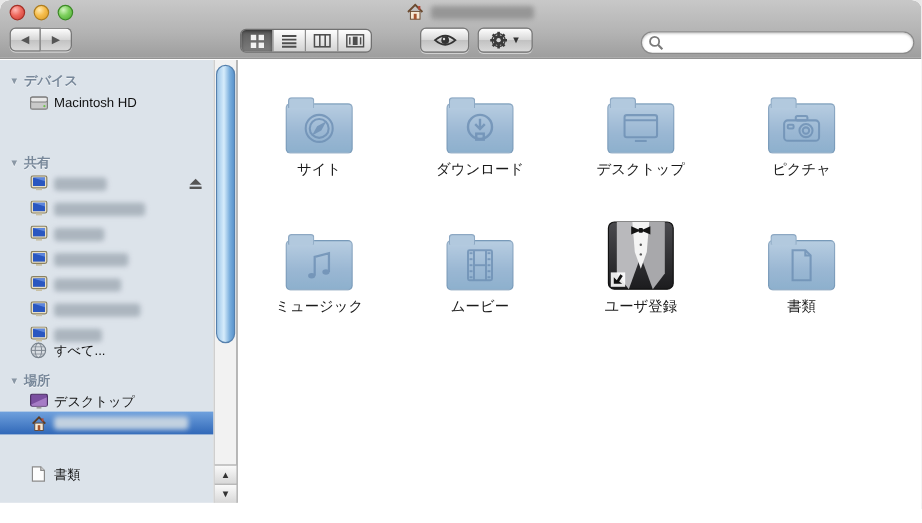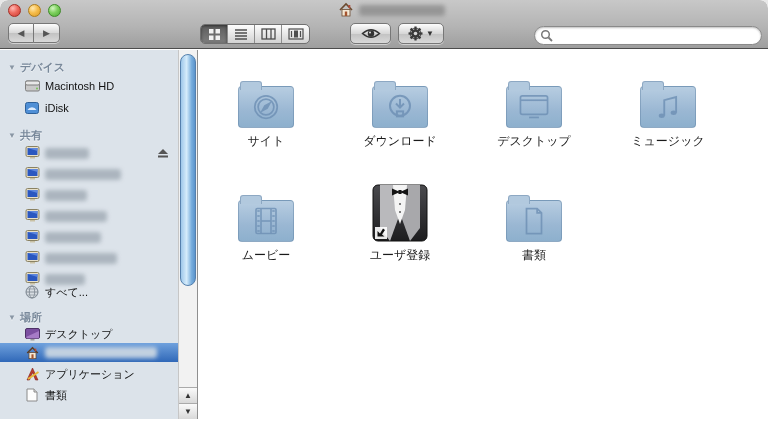--- a/index.html
+++ b/index.html
@@ -187,29 +187,20 @@
     <div class="srow" style="top:27px">
       <span class="sicon">
         <svg width="15" height="12" viewBox="0 0 15 12">
             <rect x="0.5" y="1" width="14" height="10" rx="1.5" fill="#c9c9c9" stroke="#7e7e7e"></rect>
             <rect x="0.5" y="1" width="14" height="4" rx="1.5" fill="#e8e8e8" stroke="#7e7e7e"></rect>
             <circle cx="12" cy="8.5" r="0.9" fill="#6cc24a"></circle>
           </svg>
       </span>
       <span>Macintosh HD</span>
     </div>
-    <div class="srow" style="top:49px">
-      <span class="sicon">
-        <svg width="14" height="12" viewBox="0 0 14 12">
-            <rect x="0.5" y="0.5" width="13" height="11" rx="2" fill="#4f8fd6" stroke="#2e6099"></rect>
-            <path d="M2.5 8 A5 5 0 0 1 11.5 8 Z" fill="#dbeafc"></path>
-          </svg>
-      </span>
-      <span>iDisk</span>
-    </div>
 
     <div class="srow shead" style="top:76px">
       <span class="disc">▼</span>
       <span>共有</span>
     </div>
 
     <div class="srow" style="top:94px">
       <span class="sicon">
           <svg width="15" height="14" viewBox="0 0 15 14">
             <rect x="1" y="0.5" width="13" height="10" rx="1.5" fill="#e8e0c8" stroke="#8a8263"></rect>
@@ -322,29 +313,20 @@
       <span class="sicon">
         <svg width="15" height="14" viewBox="0 0 16 16">
             <path d="M2 8 L8 2 L14 8" fill="none" stroke="#5c3d24" stroke-width="1.8"></path>
             <rect x="4" y="7.5" width="8" height="7" fill="#f4e9d6" stroke="#5c3d24" stroke-width="0.8"></rect>
             <rect x="10.5" y="3" width="1.8" height="3" fill="#b44a3a"></rect>
             <rect x="6.8" y="9.5" width="2.4" height="5" fill="#a5552f"></rect>
           </svg>
       </span>
       <span class="blur-blob sel-blob" style="width:112px"></span>
     </div>
-    <div class="srow" style="top:315px">
-      <span class="sicon">
-        <svg width="15" height="14" viewBox="0 0 15 14">
-            <path d="M2 13 L7.5 1 L13 13 L10.5 13 L7.5 5.5 L4.5 13 Z" fill="#c03a2e" stroke="#7e241c" stroke-width="0.6"></path>
-            <line x1="3" y1="12" x2="13.5" y2="5" stroke="#e8b93a" stroke-width="2"></line>
-          </svg>
-      </span>
-      <span>アプリケーション</span>
-    </div>
     <div class="srow" style="top:336px">
       <span class="sicon">
         <svg width="12" height="14" viewBox="0 0 12 14">
             <path d="M1 1 L8 1 L11 4 L11 13 L1 13 Z" fill="#fdfdfd" stroke="#8a8a8a"></path>
             <path d="M8 1 L8 4 L11 4" fill="#dcdcdc" stroke="#8a8a8a"></path>
           </svg>
       </span>
       <span>書類</span>
     </div>
   </div>
@@ -391,20 +373,34 @@
             <rect x="2" y="2" width="22" height="15" rx="1.5"></rect>
             <line x1="2" y1="5.5" x2="24" y2="5.5"></line>
             <line x1="9" y1="19.5" x2="17" y2="19.5"></line>
           </svg>
         </div>
           </div>
         <div class="cell-label">デスクトップ</div>
       </div>
 
 
+      <div class="cell">
+        <div class="iconwrap">
+            <div class="folder">
+          <svg class="emblem" width="34" height="26" viewBox="0 0 28 21" fill="none" stroke="#6d8fb4" stroke-width="1.4">
+            <rect x="2" y="5" width="24" height="14" rx="2.5"></rect>
+            <rect x="10" y="2" width="8" height="3" rx="1"></rect>
+            <circle cx="17" cy="12" r="4.5"></circle>
+                <circle cx="17" cy="12" r="2.2"></circle>
+            <rect x="4.5" y="8" width="4" height="2.5" rx="0.8"></rect>
+          </svg>
+        </div>
+          </div>
+        <div class="cell-label">ピクチャ</div>
+      </div>
 
       <div class="cell">
         <div class="iconwrap">
             <div class="folder">
           <svg class="emblem" width="28" height="30" viewBox="0 0 22 24" fill="none" stroke="#6d8fb4" stroke-width="1.5">
             <path d="M8 19 V6.5 L17.5 4 V16.5"></path>
             <ellipse cx="6" cy="19" rx="2.4" ry="1.8" fill="#6d8fb4" stroke="none"></ellipse>
             <ellipse cx="15.5" cy="16.5" rx="2.4" ry="1.8" fill="#6d8fb4" stroke="none"></ellipse>
           </svg>
         </div>

